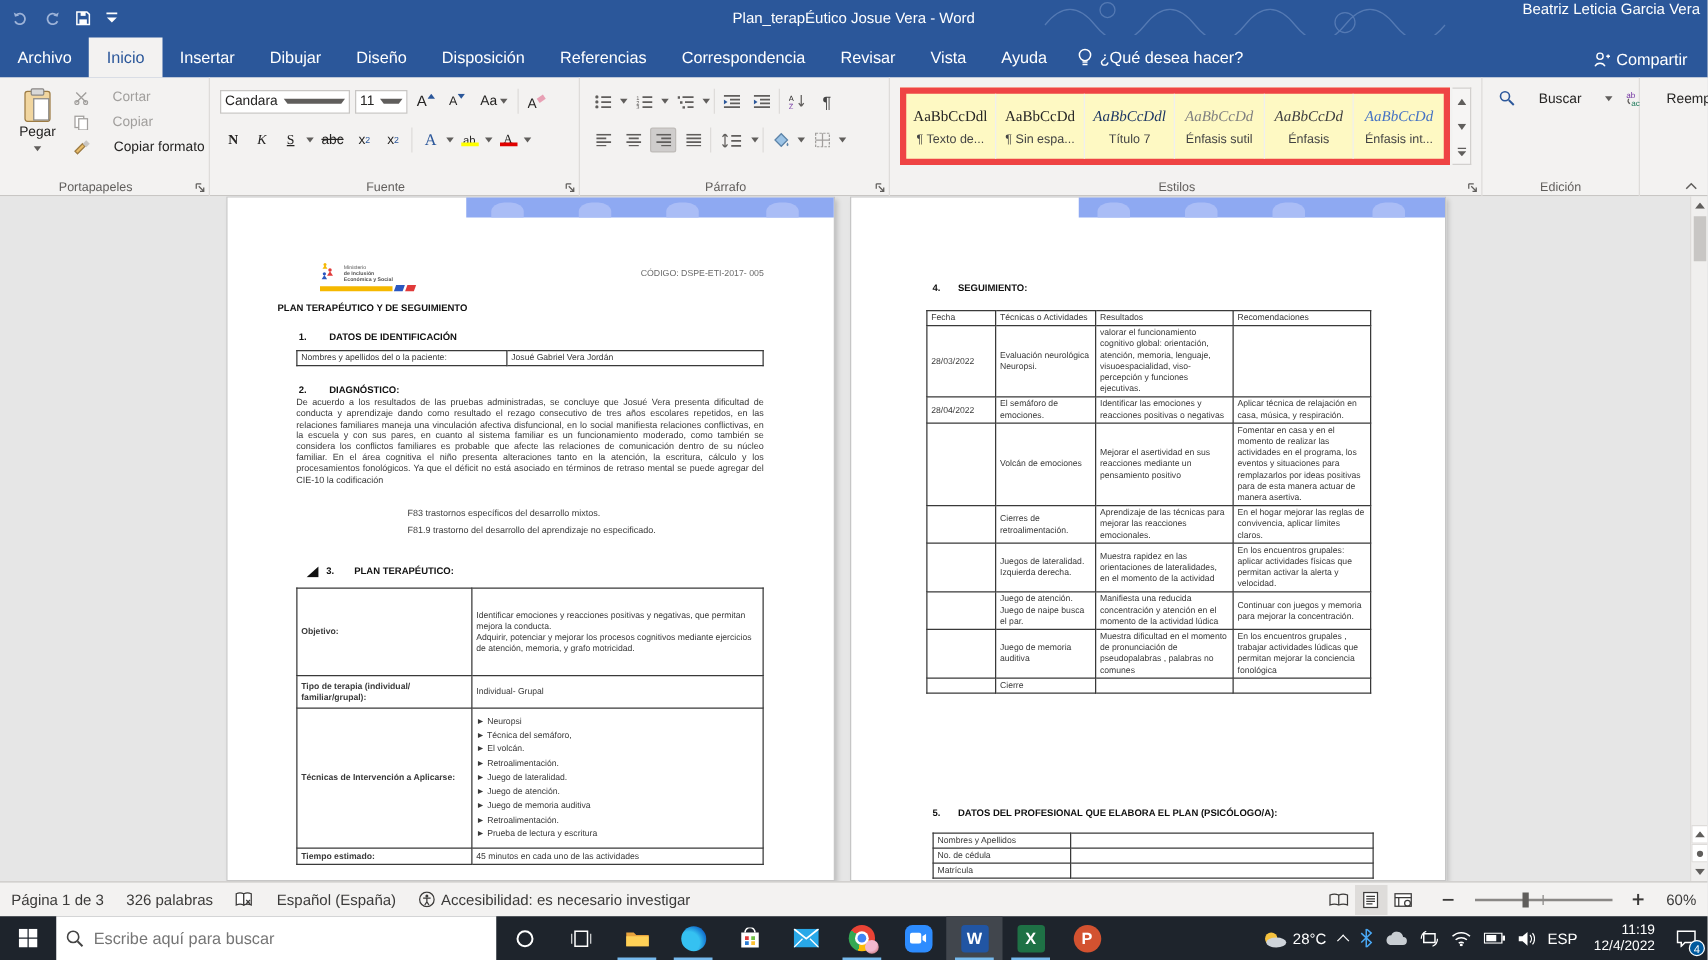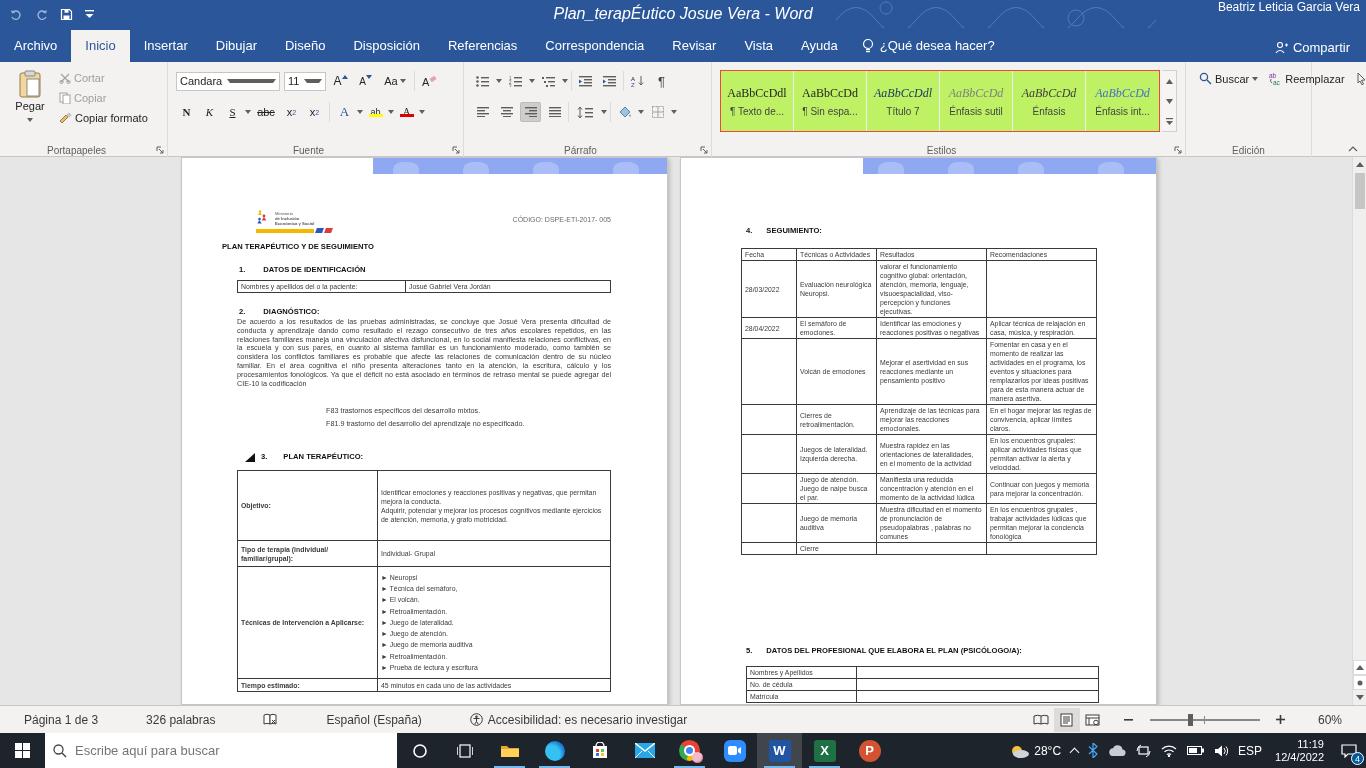--- a/index.html
+++ b/index.html
@@ -4,75 +4,75 @@
 <style>
   * { margin:0; padding:0; box-sizing:border-box; }
   html,body { width:1366px; height:768px; overflow:hidden; font-family:"Liberation Sans",sans-serif; background:#e6e6e6; }
   .abs { position:absolute; }
   svg { display:block; }
 
   
   .tb { position:absolute; top:0; left:0; width:1366px; height:28px; background:#2b579a; color:#fff; }
   .tb .swirl { position:absolute; right:120px; top:0; width:420px; height:28px; overflow:hidden; opacity:.25;}
   .qat { position:absolute; left:10px; top:0; height:28px; display:flex; align-items:center; gap:12px; }
-  .tb-title { position:absolute; left:0; right:0; top:0; height:28px; display:flex; align-items:center; justify-content:center; font-size:16px; pointer-events:none;font-style:italic;}
+  .tb-title { position:absolute; left:0; right:0; top:0; height:28px; display:flex; align-items:center; justify-content:center; font-size:12px; pointer-events:none;}
   .tb-right { position:absolute; right:6px; top:0; height:28px; display:flex; align-items:center; gap:14px;flex-direction:column; }
   .tb-user { font-size:12px; }
   .avatar { width:21px; height:21px; border-radius:50%; background:radial-gradient(circle at 35% 30%, #f6c6d8 0 35%, #d96a93 36% 70%, #7a3b55 71%); border:1px solid #ffffff66;}
   .winbtn { width:30px; height:28px; display:flex; align-items:center; justify-content:center; font-size:13px; color:#fff;}
   .restore-box { width:9px; height:9px; border:1px solid #fff; position:relative;}
   .restore-box:before { content:""; position:absolute; left:2px; top:-3px; width:9px; height:9px; border:1px solid #fff; border-left:none; border-bottom:none;}
 
   
   .tabs { position:absolute; top:28px; left:0; width:1366px; height:34px; background:#2b579a; display:flex; align-items:flex-end; color:#fff; font-size:13px; }
   .tab { padding:8px 14px 9px 14px; cursor:default; }
   .tab.active { background:#f3f2f1; color:#2b579a; }
   .tellme { display:flex; align-items:center; gap:6px; padding:8px 12px 9px 10px; }
   .share { position:absolute; right:16px; bottom:7px; display:flex; align-items:center; gap:5px; font-size:13px; }
 
   
   .ribbon { position:absolute; top:62px; left:0; width:1366px; height:95px; background:#f3f2f1; border-bottom:1px solid #c8c6c4; font-size:11px; color:#252423; }
   .grp { position:absolute; top:0; height:95px; border-right:1px solid #dedcda; }
   .grplbl { position:absolute; bottom:1px; left:0; right:14px; text-align:center; font-size:10px; color:#605e5c; }
   .launcher { position:absolute; bottom:3px; right:3px; }
-  .rbtn { display:inline-flex; align-items:center; gap:3px; padding:2px 3px; border-radius:2px; white-space:nowrap; }
+  .rbtn { display:inline-flex; align-items:center; gap:19px; padding:2px 3px; border-radius:2px; white-space:nowrap; }
   .gray { color:#a19f9d; }
   .caret { display:inline-block; width:0; height:0; border-left:3px solid transparent; border-right:3px solid transparent; border-top:4px solid #605e5c; }
   .combo { background:#fff; border:1px solid #c8c6c4; height:19px; display:flex; align-items:center; padding:0 3px; gap:4px; }
   .combo span { flex:1; }
   .sq { width:21px; height:20px; display:inline-flex; align-items:center; justify-content:center; border-radius:2px; }
   .sq.active { background:#cfcdcc; border:1px solid #bebbb8; }
   .letterB { font-weight:bold; font-family:"Liberation Serif",serif; }
   .letterI { font-style:italic; font-family:"Liberation Serif",serif; }
   .letterU { text-decoration:underline; font-family:"Liberation Serif",serif; }
   .ubar { display:inline-block; width:14px; height:3px; margin-top:-2px; }
 
   
-  .stylebox { position:absolute; left:8px; top:8px; width:440px; height:62px; background:#bef264; border:1px solid #ef4444; display:flex;text-align:center; }
+  .stylebox { position:absolute; left:8px; top:8px; width:440px; height:62px; background:#fef9c3; border:5px solid #ef4444; display:flex;text-align:center; }
   .styleitem { width:73px; border-right:1px solid #f0efee; display:flex; flex-direction:column; align-items:center; justify-content:center; gap:5px; }
   .sprev { font-size:12px; white-space:nowrap; font-family:"Liberation Serif",serif; }
   .sname { font-size:10px; color:#444; white-space:nowrap; }
   .stylearrows { position:absolute; left:450px; top:8px; width:15px; height:62px; border:1px solid #d2d0ce; border-left:none; background:#f6f5f4; display:flex; flex-direction:column; }
   .stylearrows div { flex:1; display:flex; align-items:center; justify-content:center; }
 
   
   .docarea { position:absolute; top:157px; left:0; width:1366px; height:548px; background:#e6e6e6; overflow:hidden; }
   .page { position:absolute; top:0; background:#fff; border:1px solid #c6c6c6; box-shadow:2px 2px 4px rgba(0,0,0,.18); color:#3a3a3a; }
   .selbar { position:absolute; top:0; height:16px; background:#8ea9f2; overflow:hidden; }
   .selbar i { position:absolute; top:4px; width:26px; height:18px; border-radius:40%; background:#aabdf6; }
   .h1sec { font-weight:bold; color:#111; font-size:7.6px; }
   .doc-p { text-align:justify; font-size:7.2px; line-height:8.8px; color:#3a3a3a; }
   .dtable { border-collapse:collapse; table-layout:fixed; }
   .dtable td { border:1px solid #3a3a3a; font-size:6.9px; line-height:9px; padding:1px 3px; vertical-align:middle; color:#3a3a3a;}
   .bld { font-weight:bold; color:#1a1a1a; }
   .ctr { text-align:left; }
 
   
   .sbar { position:absolute; top:705px; left:0; width:1366px; height:28px; background:#f3f2f1; border-top:1px solid #c8c6c4; display:flex; align-items:center; font-size:12px; color:#3b3a39; }
-  .sbar .item { padding:0 24px; display:flex; align-items:center; gap:5px; height:100%; }
+  .sbar .item { padding:0 9px; display:flex; align-items:center; gap:5px; height:100%; }
   .sbar-right { margin-left:auto; display:flex; align-items:center; }
   .viewbtn { width:26px; height:24px; display:flex; align-items:center; justify-content:center; }
   .viewbtn.active { background:#dedcda; }
   .zoomtrack { width:110px; height:2px; background:#8a8886; position:relative; margin:0 8px; }
   .zoomtick { position:absolute; left:54px; top:-3px; width:1px; height:8px; background:#8a8886; }
   .zoomhandle { position:absolute; left:38px; top:-5px; width:5px; height:12px; background:#605e5c; }
 
   
   .task { position:absolute; top:733px; left:0; width:1366px; height:35px; background:#1e242c; display:flex; align-items:center; color:#fff; }
   .titem { width:45px; height:35px; display:flex; align-items:center; justify-content:center; position:relative; }

